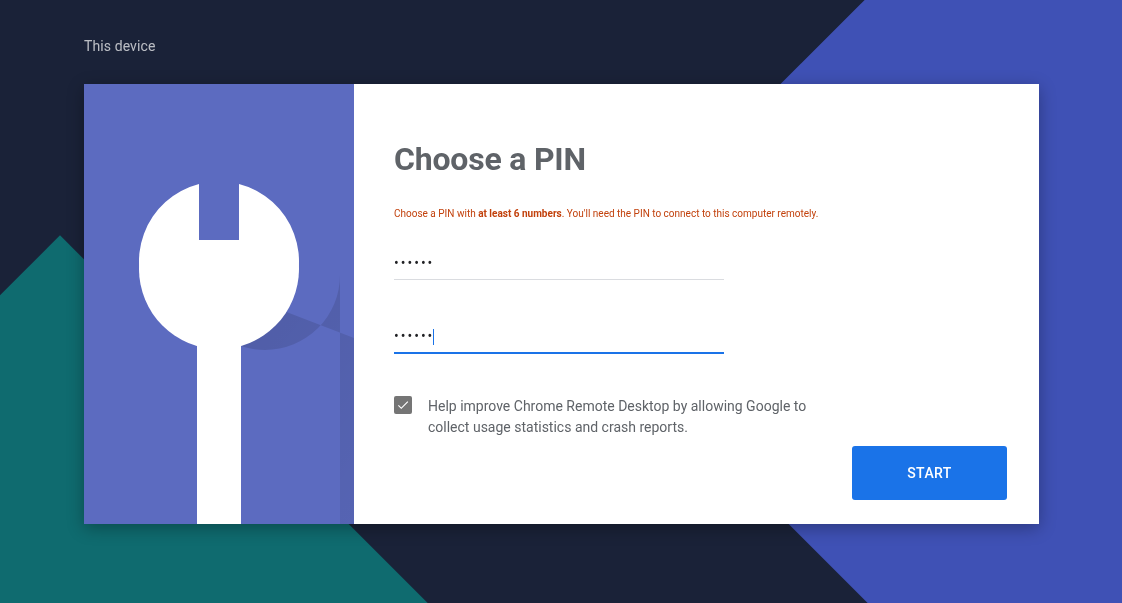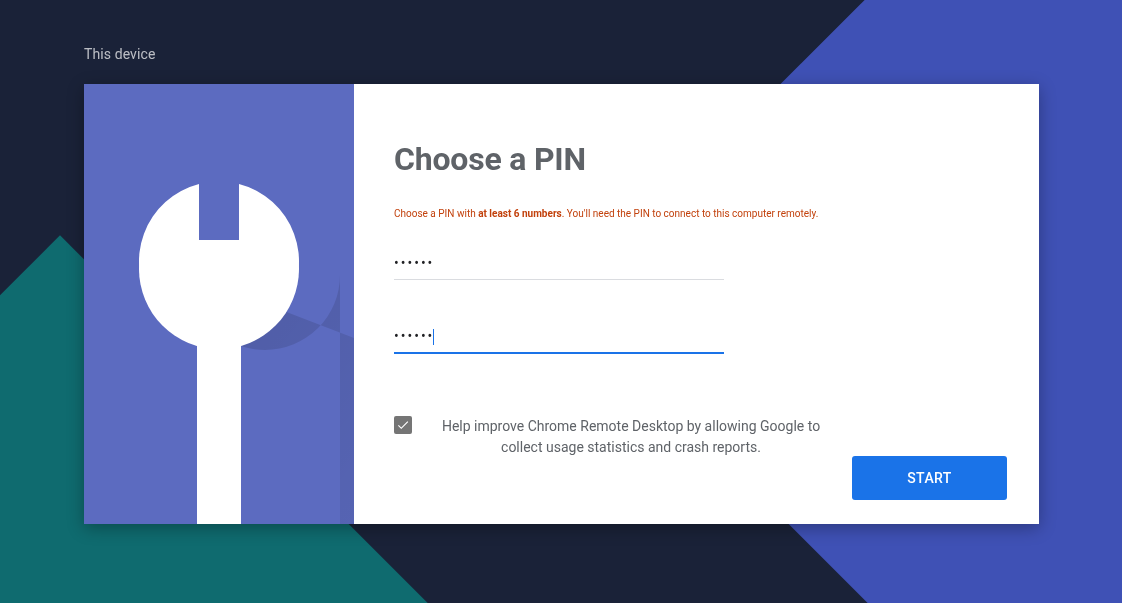--- a/index.html
+++ b/index.html
@@ -21,21 +21,21 @@
     .bg-shape-right {
       position: absolute;
       right: -360px; top: -80px;
       width: 760px; height: 760px;
       background: #3f51b5;
       transform: rotate(45deg);
       z-index: 0;
     }
     .header-label {
       position: absolute;
-      left: 84px; top: 46px;
+      left: 84px; top: 38px;
       color: rgba(255,255,255,0.7);
       font-size: 14px;
       font-weight: 400;
       letter-spacing: 0.1px;
       z-index: 2;
     }
     .card {
       position: absolute;
       left: 84px; top: 84px;
       width: 955px; height: 440px;
@@ -99,26 +99,25 @@
       letter-spacing: 2px;
       color: #202124;
       font-family: inherit;
       background: transparent;
     }
     .pin-input.focused {
       border-bottom: 2px solid #1a73e8;
       padding-bottom: 7px;
     }
     .checkbox-row {
-      margin-top: 62px;
+      margin-top: 42px;
       display: flex;
       align-items: flex-start;
       gap: 16px;
       max-width: 440px;
-      text-align: center;
     }
     .checkbox {
       width: 18px; height: 18px;
       background: #757575;
       border-radius: 2px;
       flex-shrink: 0;
       display: flex;
       align-items: center;
       justify-content: center;
       cursor: pointer;
@@ -138,21 +137,21 @@
       color: #fff;
       border: none;
       font-size: 14px;
       font-weight: 500;
       letter-spacing: 0.4px;
       padding: 10px 26px;
       border-radius: 3px;
       cursor: pointer;
       font-family: inherit;
       min-width: 155px;
-      height: 44px;
+      height: 54px;
     }
     .caret {
       display: inline-block;
       width: 1px; height: 16px;
       background: #1a73e8;
       vertical-align: middle;
       margin-left: -1px;
     }
   </style>
 </head>

